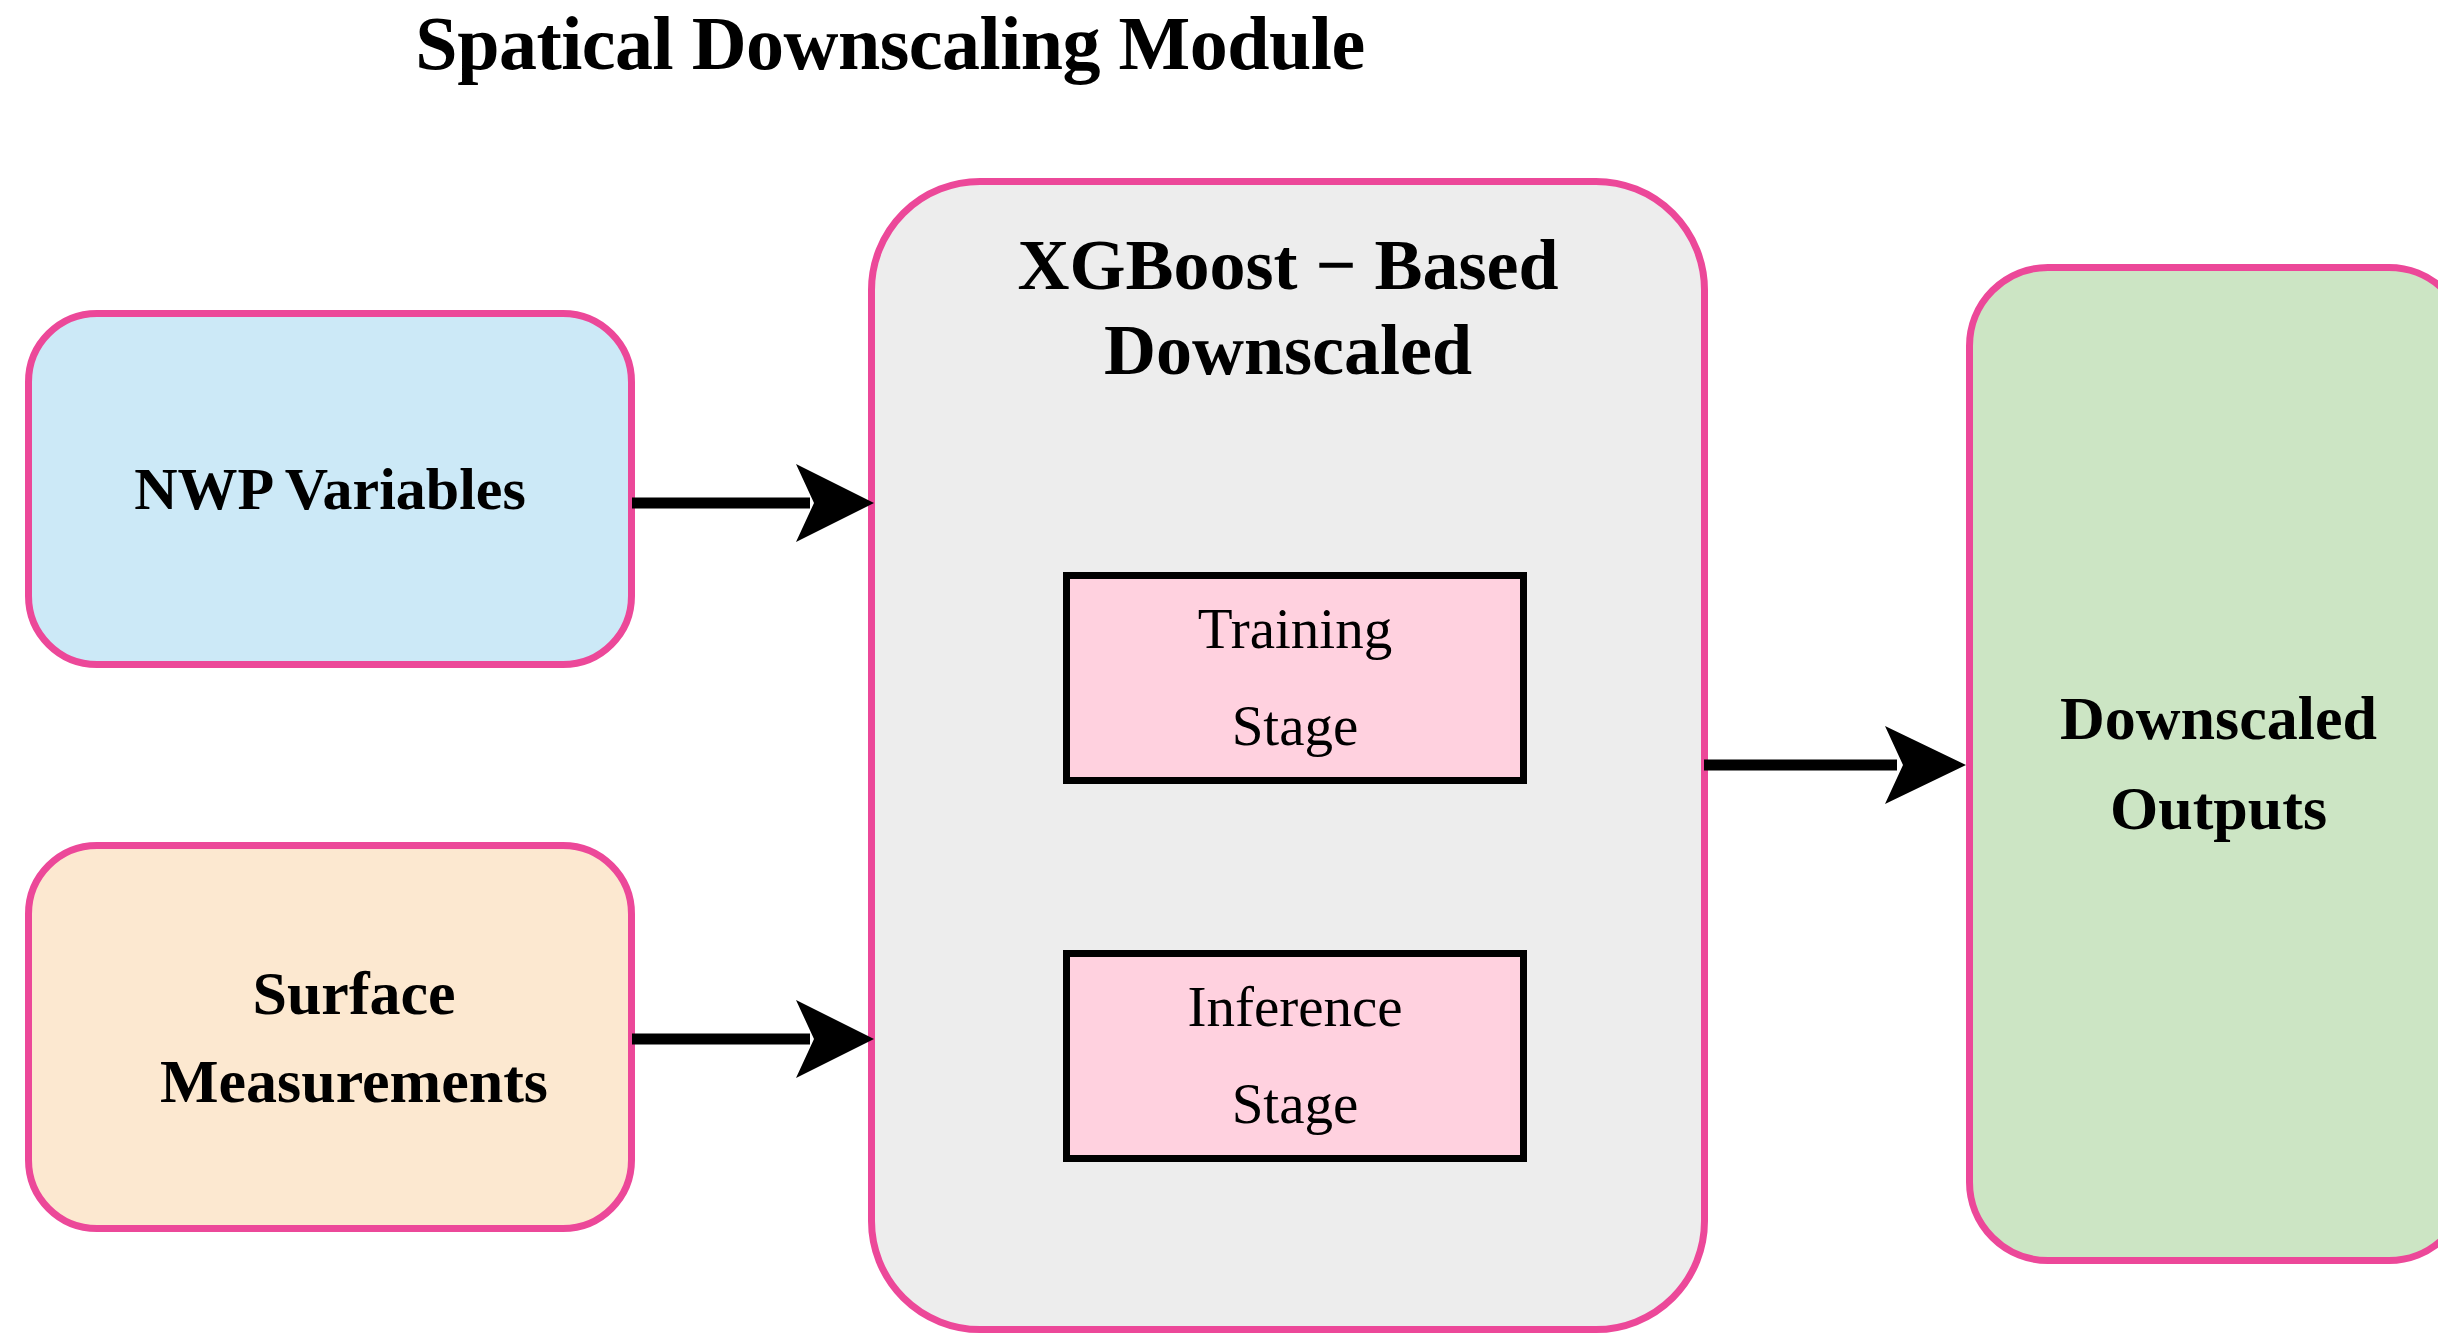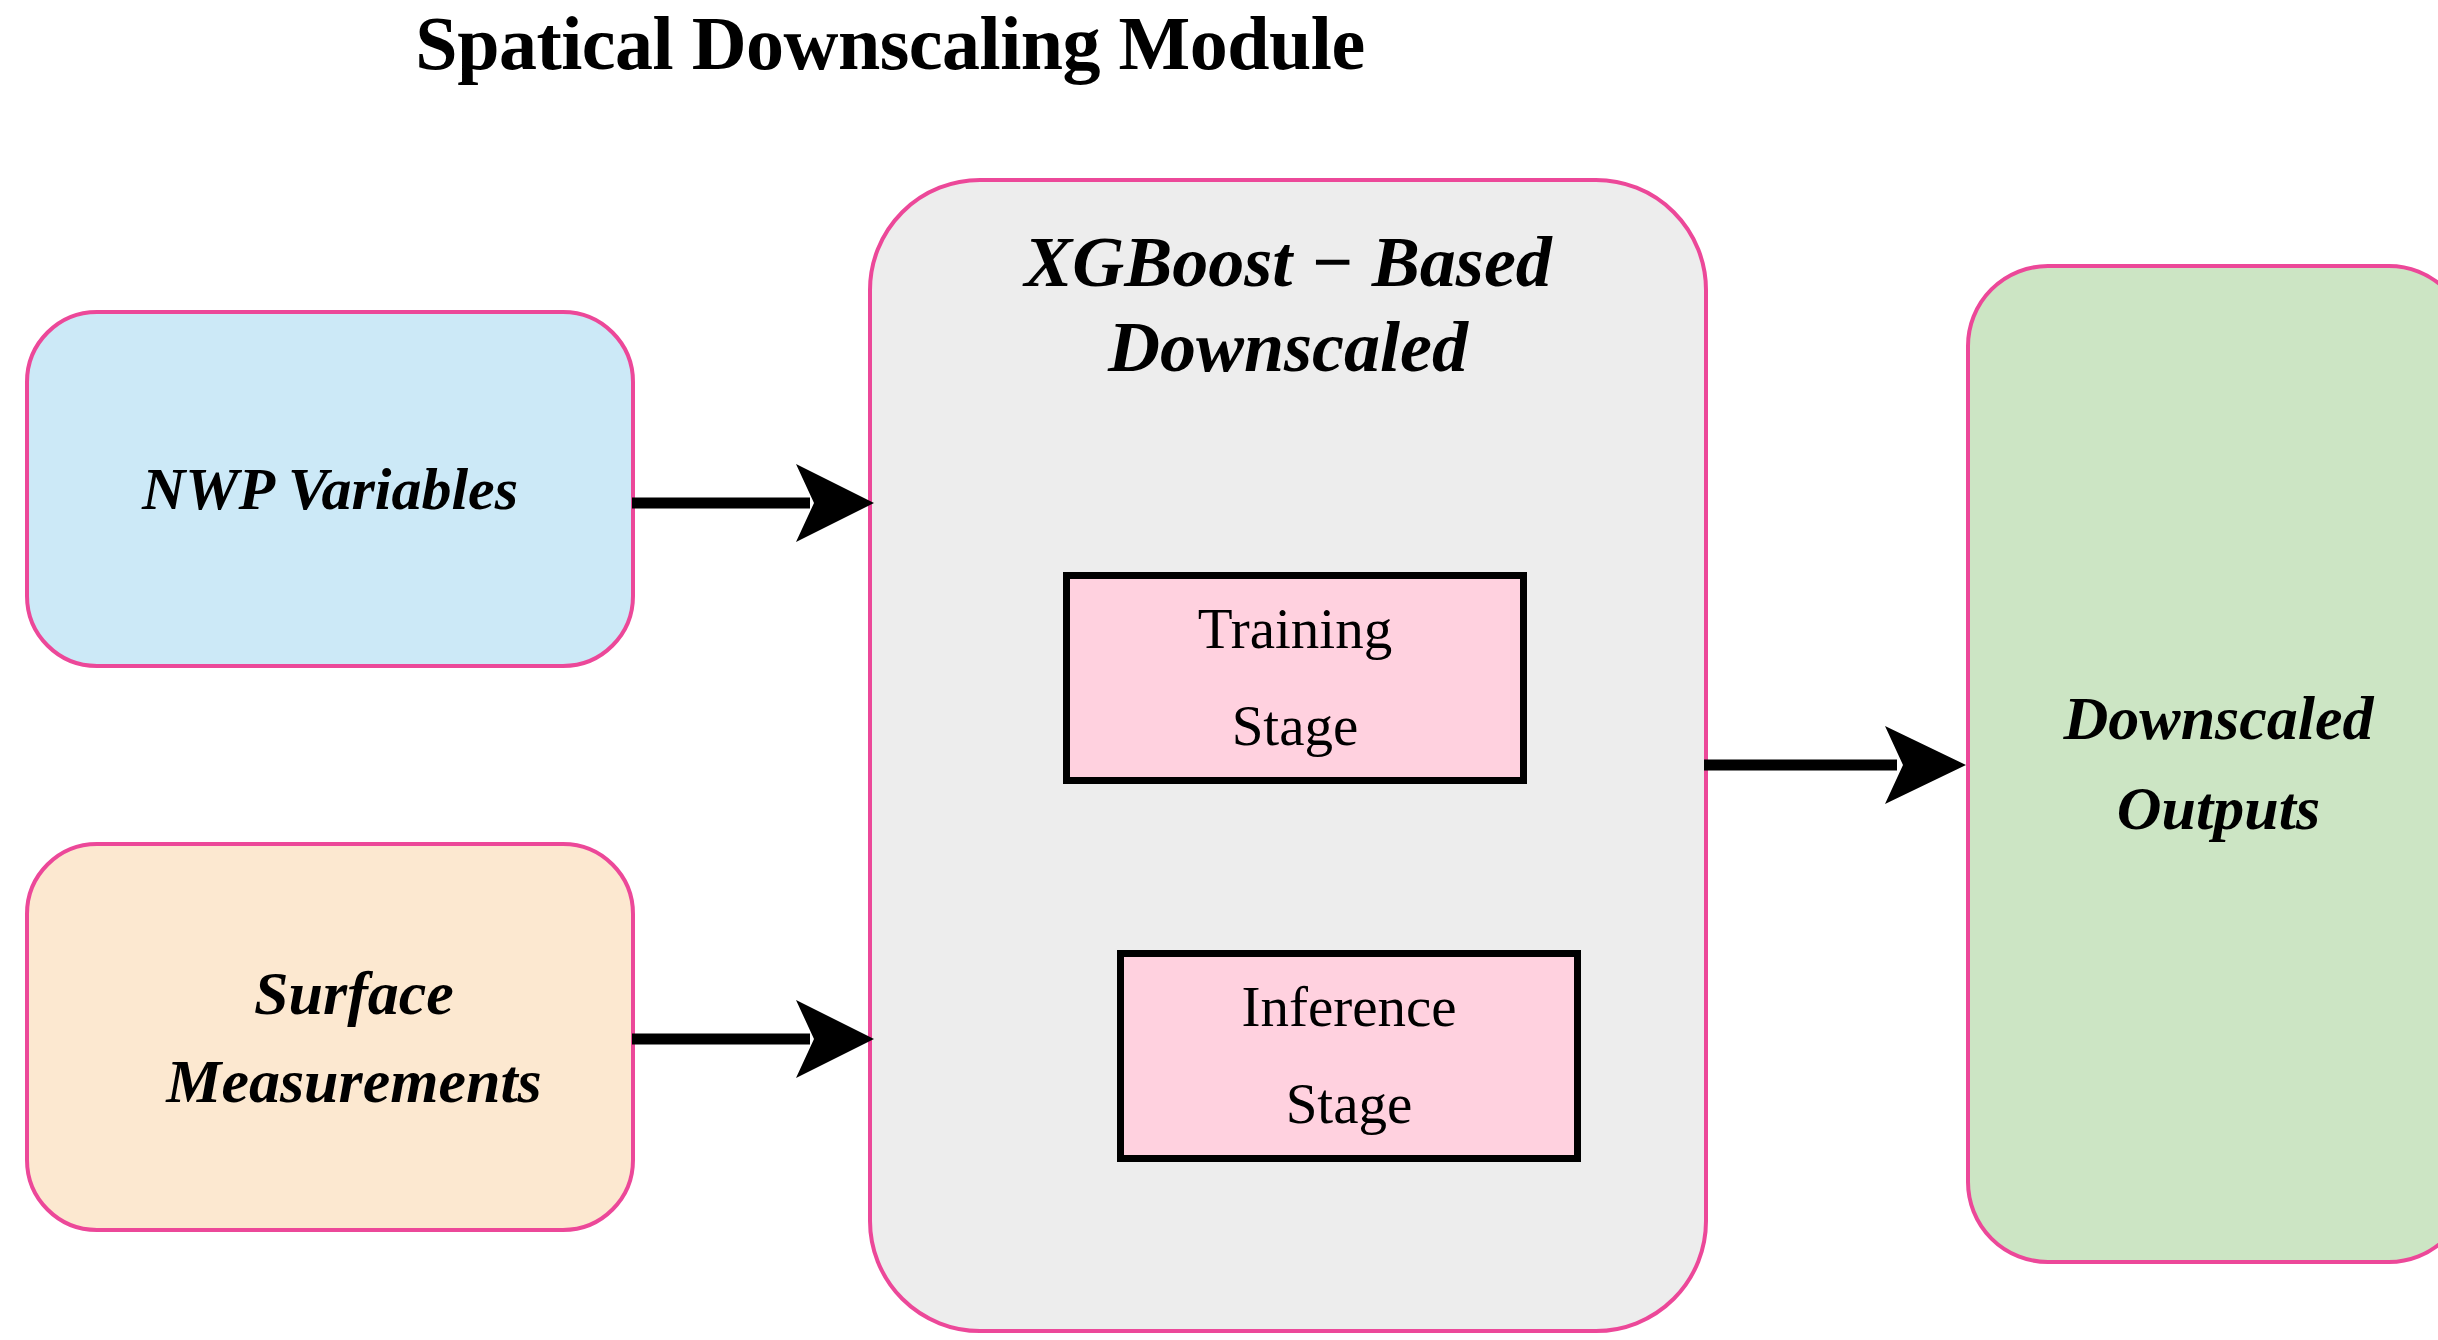--- a/index.html
+++ b/index.html
@@ -30,29 +30,28 @@
     letter-spacing: -0.5px;
     color: #000000;
     line-height: 1.05;
     white-space: nowrap;
   }
 
   
   .node {
     position: absolute;
     box-sizing: border-box;
-    border: 4px solid #ec4899;
+    border: 7px solid #ec4899;
     display: flex;
     flex-direction: column;
     align-items: center;
     justify-content: center;
     text-align: center;
     color: #000000;
     font-weight: bold;
-    font-style: italic;
   }
   .node .line {
     display: block;
     white-space: nowrap;
   }
 
   
   #node-nwp {
     left: 25px;
     top: 310px;
@@ -113,21 +112,21 @@
     color: #000000;
     line-height: 1.7;
   }
   #stage-training {
     left: 1063px;
     top: 572px;
     width: 464px;
     height: 212px;
   }
   #stage-inference {
-    left: 1117px;
+    left: 1063px;
     top: 950px;
     width: 464px;
     height: 212px;
   }
 
   
   #node-output {
     left: 1966px;
     top: 264px;
     width: 505px;

